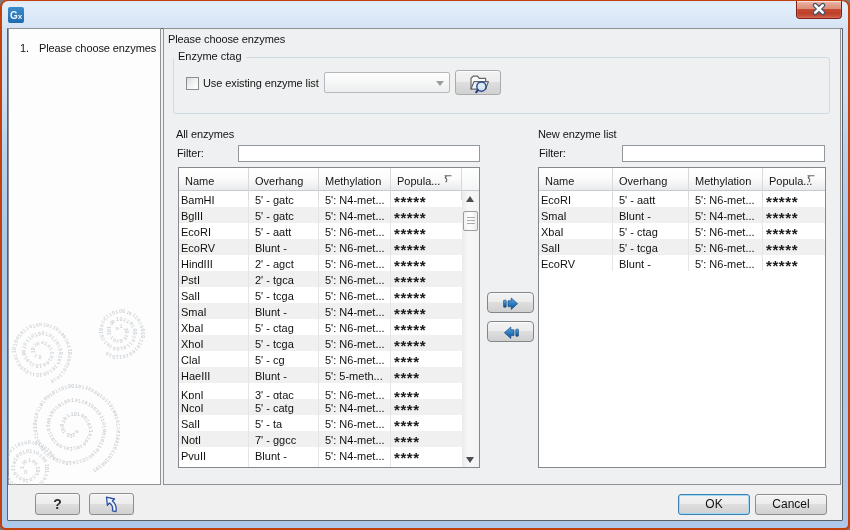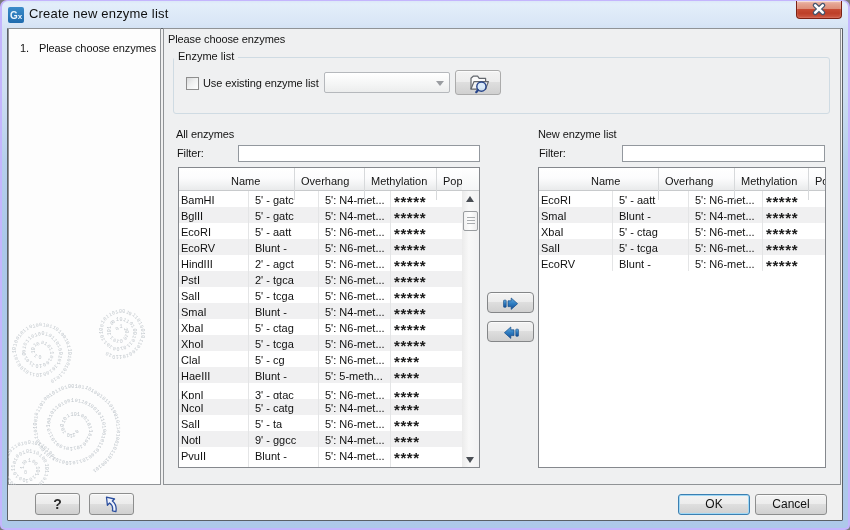--- a/index.html
+++ b/index.html
@@ -1,19 +1,19 @@
 <!DOCTYPE html>
 <html><head>
 <meta charset="utf-8">
 <style>
 html,body{margin:0;padding:0;}
 body{width:850px;height:530px;position:relative;overflow:hidden;background:#7b7b7b;
      font-family:"Liberation Sans",sans-serif;}
 *{box-sizing:border-box;}
-#win{position:absolute;inset:0;background:#c4b5fd;border-radius:7px 7px 5px 5px;}
+#win{position:absolute;inset:0;background:#c2410c;border-radius:7px 7px 5px 5px;}
 #glass{position:absolute;left:2px;right:2px;top:1px;bottom:2px;border-radius:6px 6px 4px 4px;
   background:linear-gradient(180deg,#dbe8f8 0px,#e3eefa 3px,#d9e6f6 22px,#d3e2f4 28px,
    #cddef2 90px,#b6cfec 160px,#abc8e9 240px,#aec9ea 100%);}
 #titletext{position:absolute;left:29px;top:6px;font-size:13px;color:#101010;letter-spacing:0.2px;}
 #gx{position:absolute;left:8px;top:7px;width:16px;height:16px;background:linear-gradient(180deg,#3b8cc9,#1f6bae);
   border-radius:2px;color:#eaf4fc;font-size:10.5px;font-weight:bold;text-align:center;line-height:16px;}
 #closebtn{position:absolute;left:796px;top:1px;width:46px;height:18px;border-radius:0 0 4px 4px;
   background:linear-gradient(180deg,#efc0b4 0%,#e4a391 18%,#dd8f7a 45%,#c64a33 50%,#bd3f28 72%,#c8503a 90%,#d2604b 100%);
   border:1px solid #7c2013;border-top:none;box-shadow:inset 0 1px 0 rgba(255,255,255,.45), inset 0 0 2px rgba(255,255,255,.35);}
 #client{position:absolute;left:7px;top:28px;width:836px;height:493px;background:#f0f0f0;
@@ -31,21 +31,21 @@
 .btn{position:absolute;border:1px solid #8d8e8e;border-radius:3px;
   background:linear-gradient(180deg,#f3f3f3 0%,#ececec 48%,#dedede 50%,#d0d0d0 100%);
   box-shadow:inset 0 1px 0 #fbfbfb;}
 #browse{left:455px;top:70px;width:46px;height:25px;border-color:#ababab;}
 .tblwrap{position:absolute;top:167px;height:301px;background:#ffffff;border:1px solid #85888d;overflow:hidden;}
 #tbl1{left:178px;width:302px;}
 #tbl2{left:538px;width:288px;}
 .thead{position:absolute;left:0;top:0;height:23px;width:100%;
   background:linear-gradient(180deg,#ffffff 0%,#fcfcfd 45%,#f2f3f4 75%,#e9eaeb 100%);
   border-bottom:1px solid #c8cacc;}
-.th{position:absolute;top:0;height:32px;font-size:11px;color:#141414;padding:7px 0 0 6px;border-right:1px solid #d7d9db;margin-left:46px;}
+.th{position:absolute;top:0;height:32px;font-size:11px;color:#141414;padding:7px 0 0 6px;border-right:1px solid #d7d9db;}
 .row{position:absolute;left:0;height:16px;width:100%;font-size:11px;color:#101010;}
 .row.alt{background:#f0f0f1;}
 .cell{position:absolute;top:0;height:16px;line-height:19px;white-space:nowrap;overflow:hidden;}
 .stars{font-size:15px;letter-spacing:0.6px;line-height:21px;font-weight:700;color:#1c1c1c;}
 .vline{position:absolute;top:23px;bottom:0;width:1px;background:#e4e5e6;}
 input, .inp{position:absolute;border:1px solid #93989e;background:#fff;height:17px;}
 
 #sb{position:absolute;left:283px;top:23px;width:17px;height:276px;
   background:linear-gradient(90deg,#ebebeb 0%,#f8f8f8 40%,#f2f2f3 100%);}
 #sbup,#sbdown{position:absolute;left:0;width:17px;height:16px;}
@@ -59,21 +59,20 @@
 .arrbtn{width:47px;height:21px;border-radius:4px;border-color:#848688;}
 #okbtn{border:1px solid #3c7fb1;box-shadow:inset 0 0 0 1px #a0d8f5, inset 0 1px 0 #fbfbfb;}
 
 </style>
 </head>
 <body>
 
 <div id="win">
  <div id="glass"></div>
  <div id="gx"><span style="font-size:10px">G</span><span style="font-size:8px">x</span></div>
- <div id="titletext">Create new enzyme list</div>
  <div id="closebtn">
       <svg width="44" height="16" viewBox="0 0 44 16" style="position:absolute;left:0;top:0">
    <g stroke-linecap="round">
    <path d="M18.2,4.3 L25.8,11.7 M25.8,4.3 L18.2,11.7" stroke="#46566e" stroke-width="5"></path>
    <path d="M18.2,4.3 L25.8,11.7 M25.8,4.3 L18.2,11.7" stroke="#ffffff" stroke-width="2.5"></path>
    </g>
       </svg>
     </div>
  <div id="client"></div>
  <div id="sidebar">
@@ -89,21 +88,21 @@
        <text><textPath href="#sp2">0110100101101001011010010110100101101001011010010110100101101001011010010110100101101001011010010110100101101001011010010110100101101001011010010110100101101001011010010110100101101001</textPath></text>
        <text fill="#bcc3c9"><textPath href="#sp3">01101001011010010110100101101001011010010110100101101001011010010110100101101001011010010110100101101001011010010110100101101001011010010110100101101001011010010110100101101001011010010110100101101001011010010110100101101001011010010110100101101001011010010110100101101001011010010110100101101001011010010110100101101001011010010110100101101001011010010110100101101001</textPath></text>
        <text><textPath href="#sp4">0110100101101001011010010110100101101001011010010110100101101001011010010110100101101001011010010110100101101001011010010110100101101001011010010110100101101001011010010110100101101001</textPath></text>
      </g>
    </svg>
    <div class="lbl" style="left:11px;top:13px"><span>1.</span><span style="padding-left:10px">Please choose enzymes</span></div>
  </div>
  <div id="mainp"></div>
  <div class="lbl" style="left:168px;top:33px">Please choose enzymes</div>
  <div id="grp"></div>
- <div id="grplbl">Enzyme list</div>
+ <div id="grplbl">Enzyme ctag</div>
  <div id="cb"></div>
  <div class="lbl" style="left:203px;top:77px">Use existing enzyme list</div>
  <div id="combo"></div>
     <div id="comboarr"></div>
  <div class="btn" id="browse">
   <svg width="26" height="21" viewBox="0 0 26 21" style="position:absolute;left:10px;top:2px">
     <path d="M5,16 L5,5.2 L7.2,3.2 L11.6,3.2 L13.2,5.4 L19.6,5.4 L19.6,16 Z" fill="#fbfbfb" stroke="#63676d" stroke-width="1.2" stroke-linejoin="round"></path>
     <path d="M5,16 L8,8.6 L22.4,8.6 L19.6,16 Z" fill="#f1f2f3" stroke="#63676d" stroke-width="1.2" stroke-linejoin="round"></path>
     <circle cx="15.4" cy="13.6" r="4.6" fill="#d7e9fa" fill-opacity="0.9" stroke="#27458b" stroke-width="1.4"></circle>
     <path d="M11.9,17.2 L10.2,19.2" stroke="#27458b" stroke-width="2.2" stroke-linecap="round"></path>
@@ -203,21 +202,21 @@
         <div class="cell stars" style="left:215px;width:64px">****</div>
       </div>
 <div class="row" style="top:247px">
         <div class="cell" style="left:2px;width:66px">SalI</div>
         <div class="cell" style="left:76px;width:63px">5' - ta</div>
         <div class="cell" style="left:146px;width:65px">5': N6-met...</div>
         <div class="cell stars" style="left:215px;width:64px">****</div>
       </div>
 <div class="row alt" style="top:263px">
         <div class="cell" style="left:2px;width:66px">NotI</div>
-        <div class="cell" style="left:76px;width:63px">9' - ggcc</div>
+        <div class="cell" style="left:76px;width:63px">7' - ggcc</div>
         <div class="cell" style="left:146px;width:65px">5': N4-met...</div>
         <div class="cell stars" style="left:215px;width:64px">****</div>
       </div>
 <div class="row" style="top:279px">
         <div class="cell" style="left:2px;width:66px">PvuII</div>
         <div class="cell" style="left:76px;width:63px">Blunt -</div>
         <div class="cell" style="left:146px;width:65px">5': N4-met...</div>
         <div class="cell stars" style="left:215px;width:64px">****</div>
       </div>
   <div class="vline" style="left:69px"></div>

